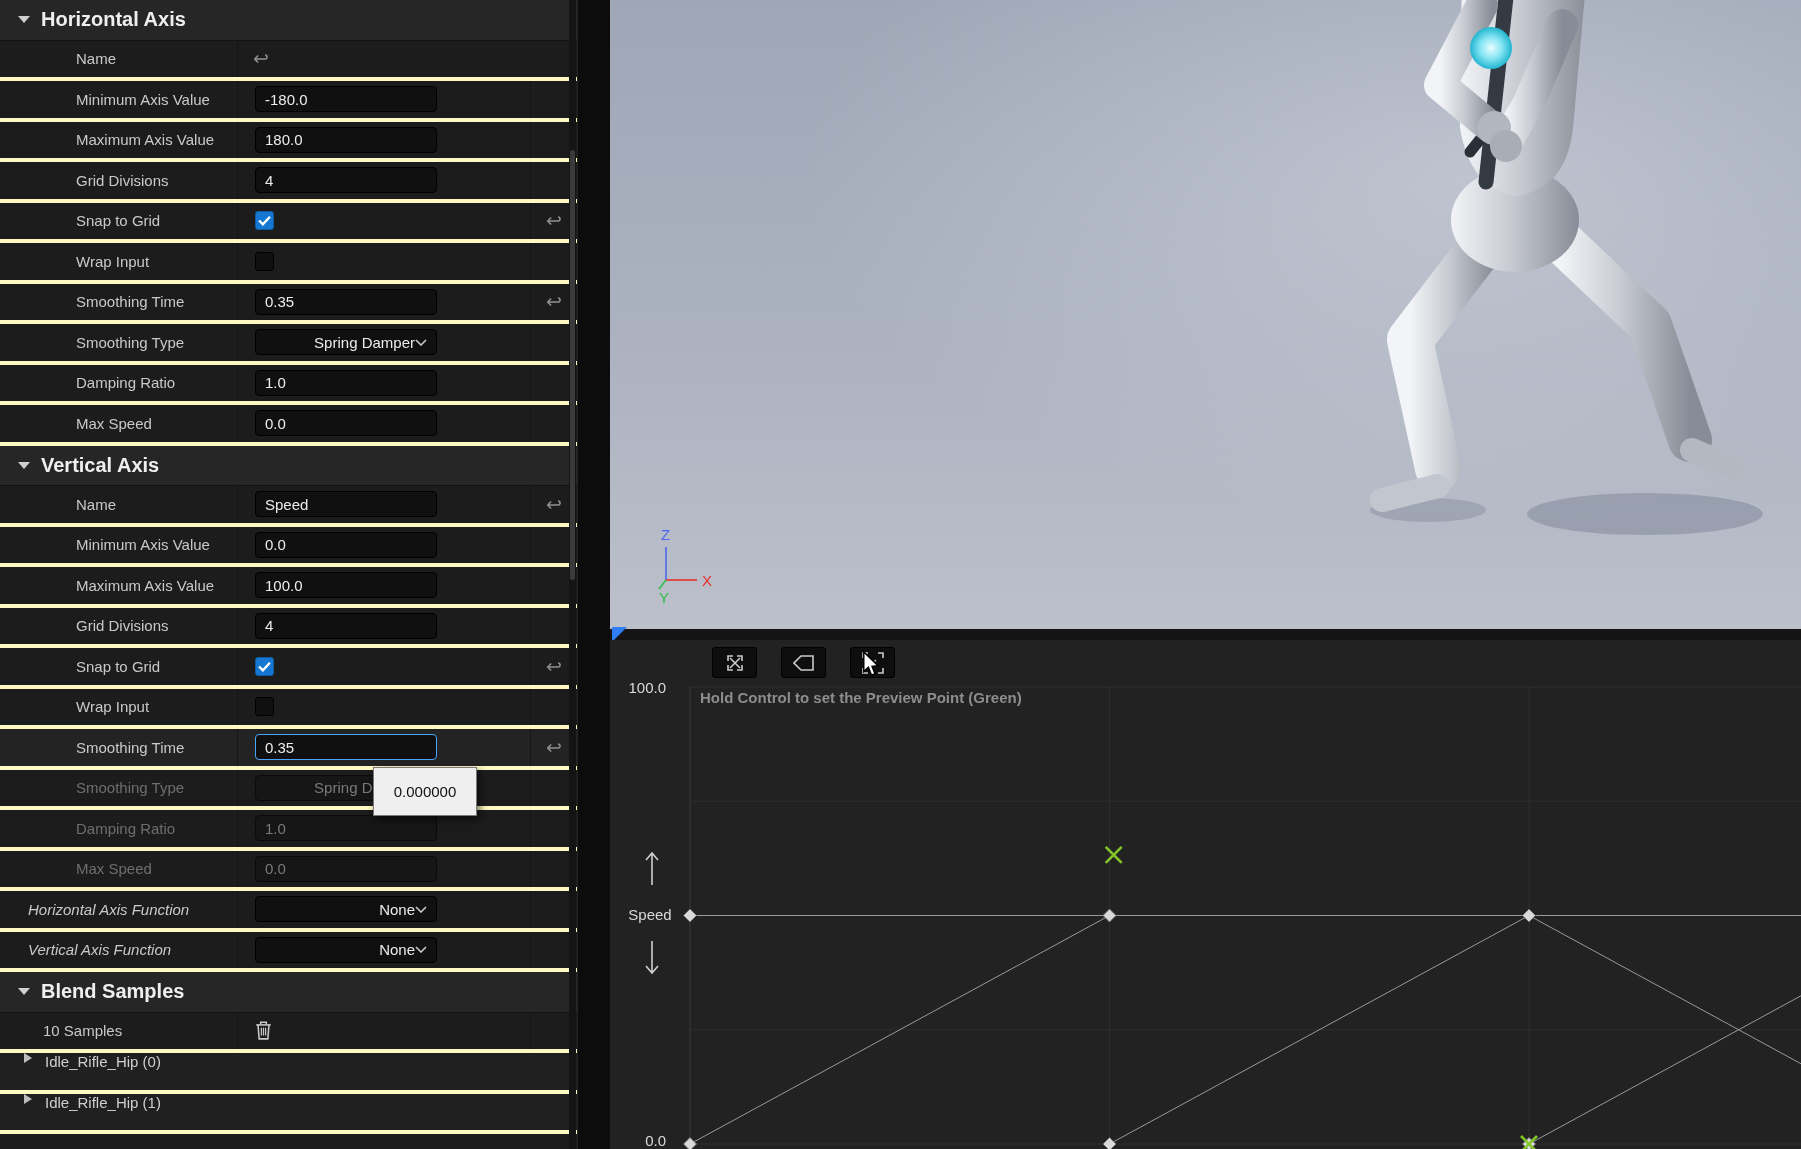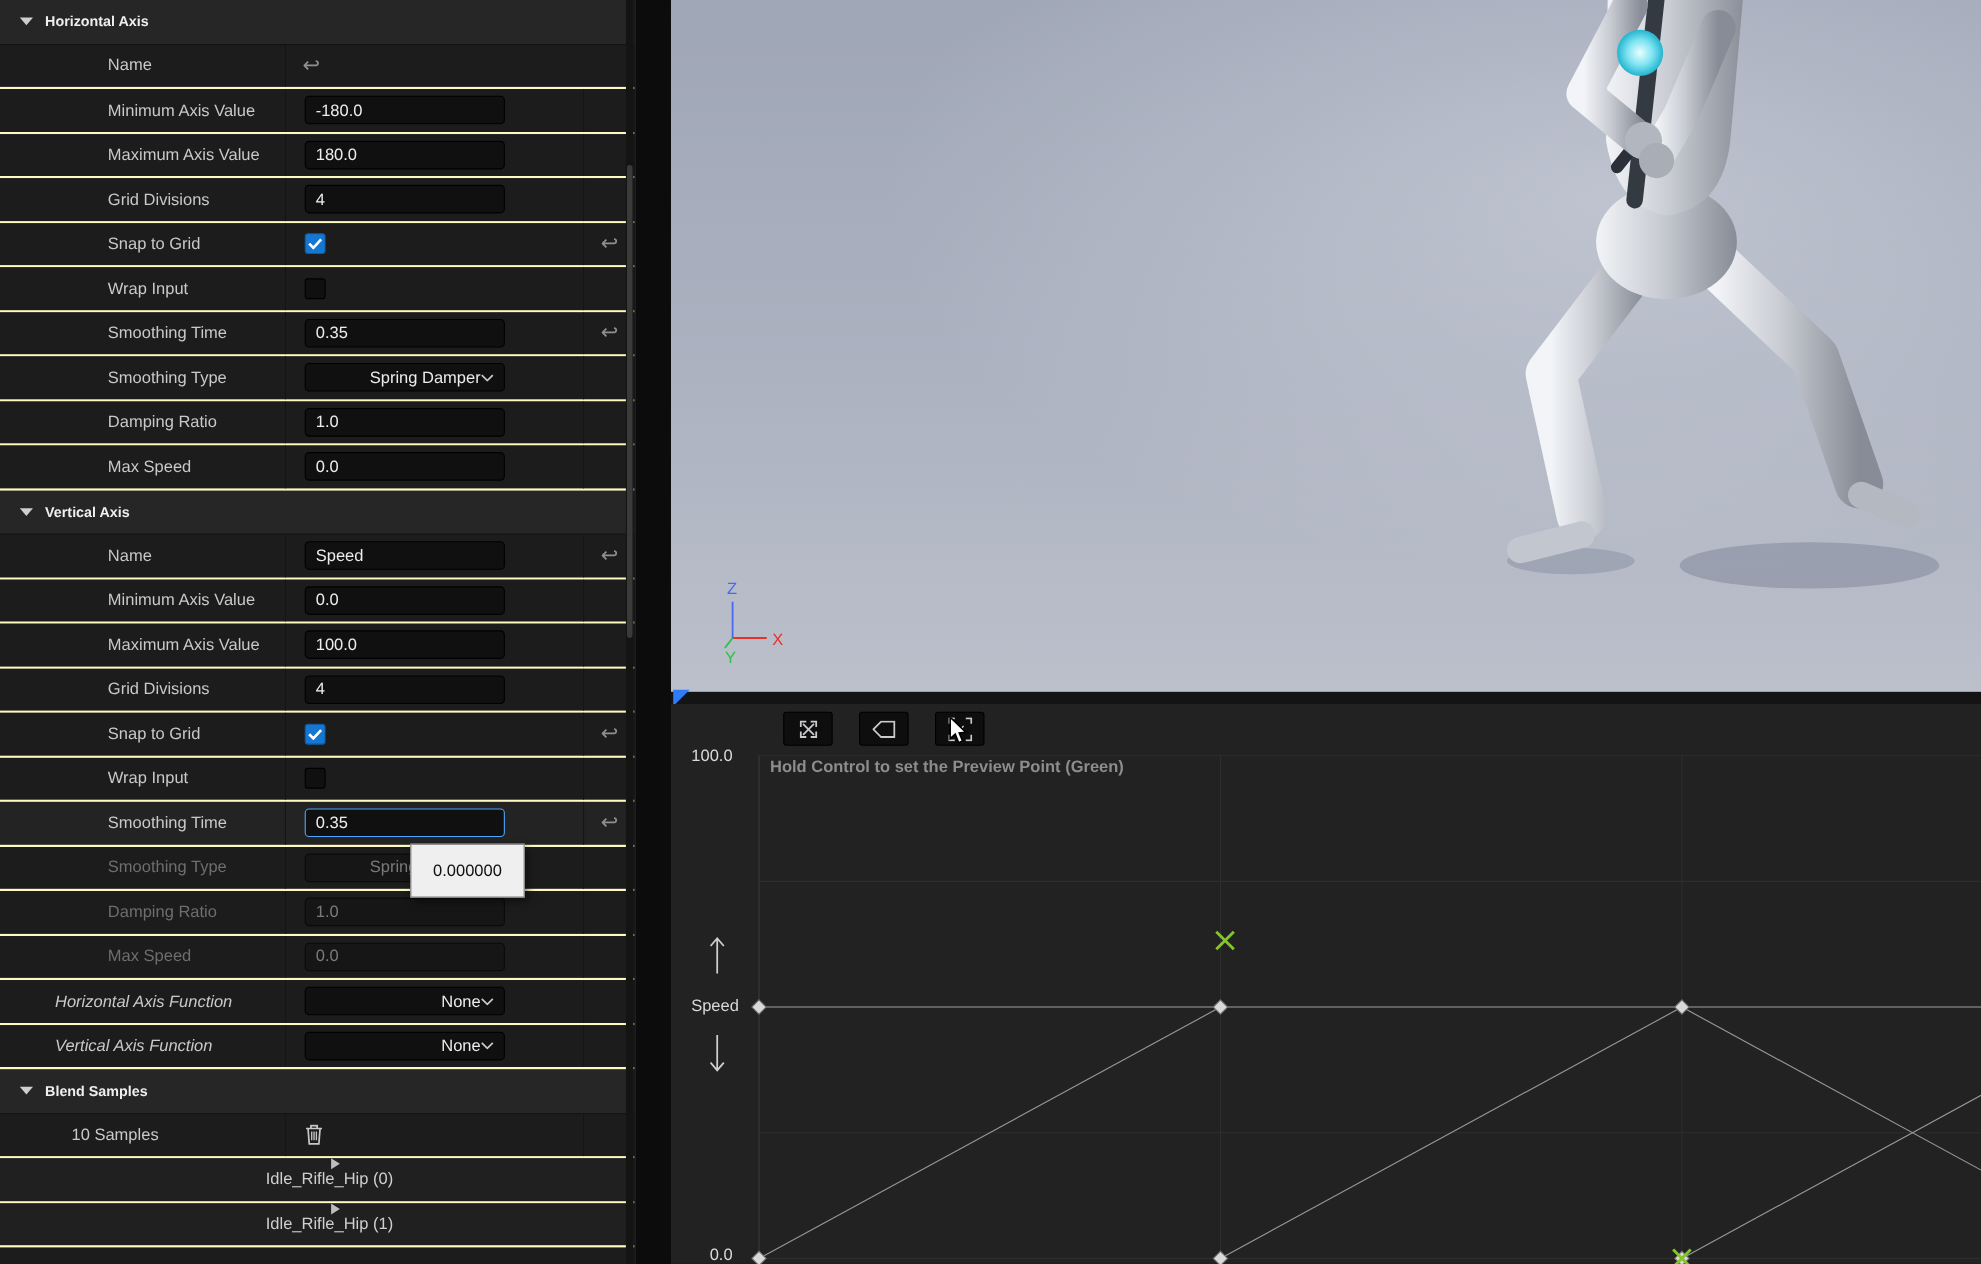--- a/index.html
+++ b/index.html
@@ -5,51 +5,51 @@
   * { margin:0; padding:0; box-sizing:border-box; }
   html,body { width:1801px; height:1149px; overflow:hidden; background:#101010;
               font-family:"Liberation Sans", sans-serif; }
   .app { position:relative; width:1801px; height:1149px; background:#101010; }
 
   
   .details { position:absolute; left:0; top:0; width:577px; height:1149px; background:#1c1c1c; overflow:hidden; }
   .vscroll { position:absolute; right:1px; top:0; width:7px; height:1149px; background:#141414; }
   .vscroll .thumb { position:absolute; left:1px; width:5px; top:150px; height:430px; background:#3a3a3a; border-radius:3px; }
 
-  .prow { position:relative; display:flex; align-items:stretch; height:40.5px; background:#1c1c1c; border-bottom:2px solid #fef9c3;padding-left:22px; }
+  .prow { position:relative; display:flex; align-items:stretch; height:40.5px; background:#1c1c1c; border-bottom:4px solid #fef9c3; }
   .plbl { width:238px; flex:0 0 238px; display:flex; align-items:center; border-right:1px solid #151515; font-size:15px; color:#c9c9c9; white-space:nowrap; overflow:hidden; }
   .indent2 { padding-left:76px; }
   .indent1 { padding-left:43px; }
   .indentA { padding-left:28px;font-style:italic; }
   .pval { flex:1; display:flex; align-items:center; padding-left:17px; border-right:1px solid #151515; }
   .prst { width:46px; flex:0 0 46px; display:flex; align-items:center; justify-content:center; }
   .rsticon { color:#8f8f8f; font-size:19px; line-height:1; cursor:pointer; }
 
   .cat { display:flex; align-items:center; height:40.5px; background:#262626; border-bottom:1px solid #121212; padding-left:18px; }
   .tri-down { width:0; height:0; border-left:6px solid transparent; border-right:6px solid transparent; border-top:7px solid #cfcfcf; margin-right:11px; }
-  .catlbl { font-size:13px; font-weight:bold; color:#efefef; }
+  .catlbl { font-size:20px; font-weight:bold; color:#efefef; }
 
   .tinput { width:182px; height:26px; background:#101010; border:1px solid #000; border-radius:4px;
             color:#ececec; font-size:15px; padding:0 9px; font-family:"Liberation Sans", sans-serif; outline:none; }
   .dd { width:182px; height:26px; background:#101010; border:1px solid #000; border-radius:4px;
         color:#ececec; font-size:15px; padding:0 9px; display:flex; align-items:center; justify-content:flex-end; cursor:pointer; }
   .ddtext { white-space:nowrap; overflow:hidden; }
   .cb { width:19px; height:19px; background:#101010; border:1px solid #000; border-radius:3px;
         display:flex; align-items:center; justify-content:center; cursor:pointer; }
   .cb svg { display:none; }
   .cb.on { background:#1577d2; border-color:#0f5aa0; }
   .cb.on svg { display:block; }
 
   .focusrow { background:#232323; }
   .focusrow .tinput { border:1px solid #4aa5ff; }
 
   .dis .plbl { color:#6e6e6e; }
   .dis .tinput, .dis .dd { color:#7a7a7a; background:#161616; border-color:#0a0a0a; }
 
-  .treerow { align-items:center; background:#202020;flex-direction:column; }
+  .treerow { background:#202020; }
   .tri-right { width:0; height:0; border-top:5px solid transparent; border-bottom:5px solid transparent; border-left:8px solid #bdbdbd; margin-left:24px; margin-right:13px; }
   .treelbl { font-size:15px; color:#cfcfcf; }
 
   .trash { display:flex; align-items:center; cursor:pointer; }
 
   .tooltip { position:absolute; left:373px; top:767px; width:104px; height:49px; background:#efefef; border:1px solid #7a7a7a;
              color:#101010; font-size:15px; display:flex; align-items:center; justify-content:center;
              box-shadow:3px 4px 8px rgba(0,0,0,0.55); z-index:20; }
 
   

